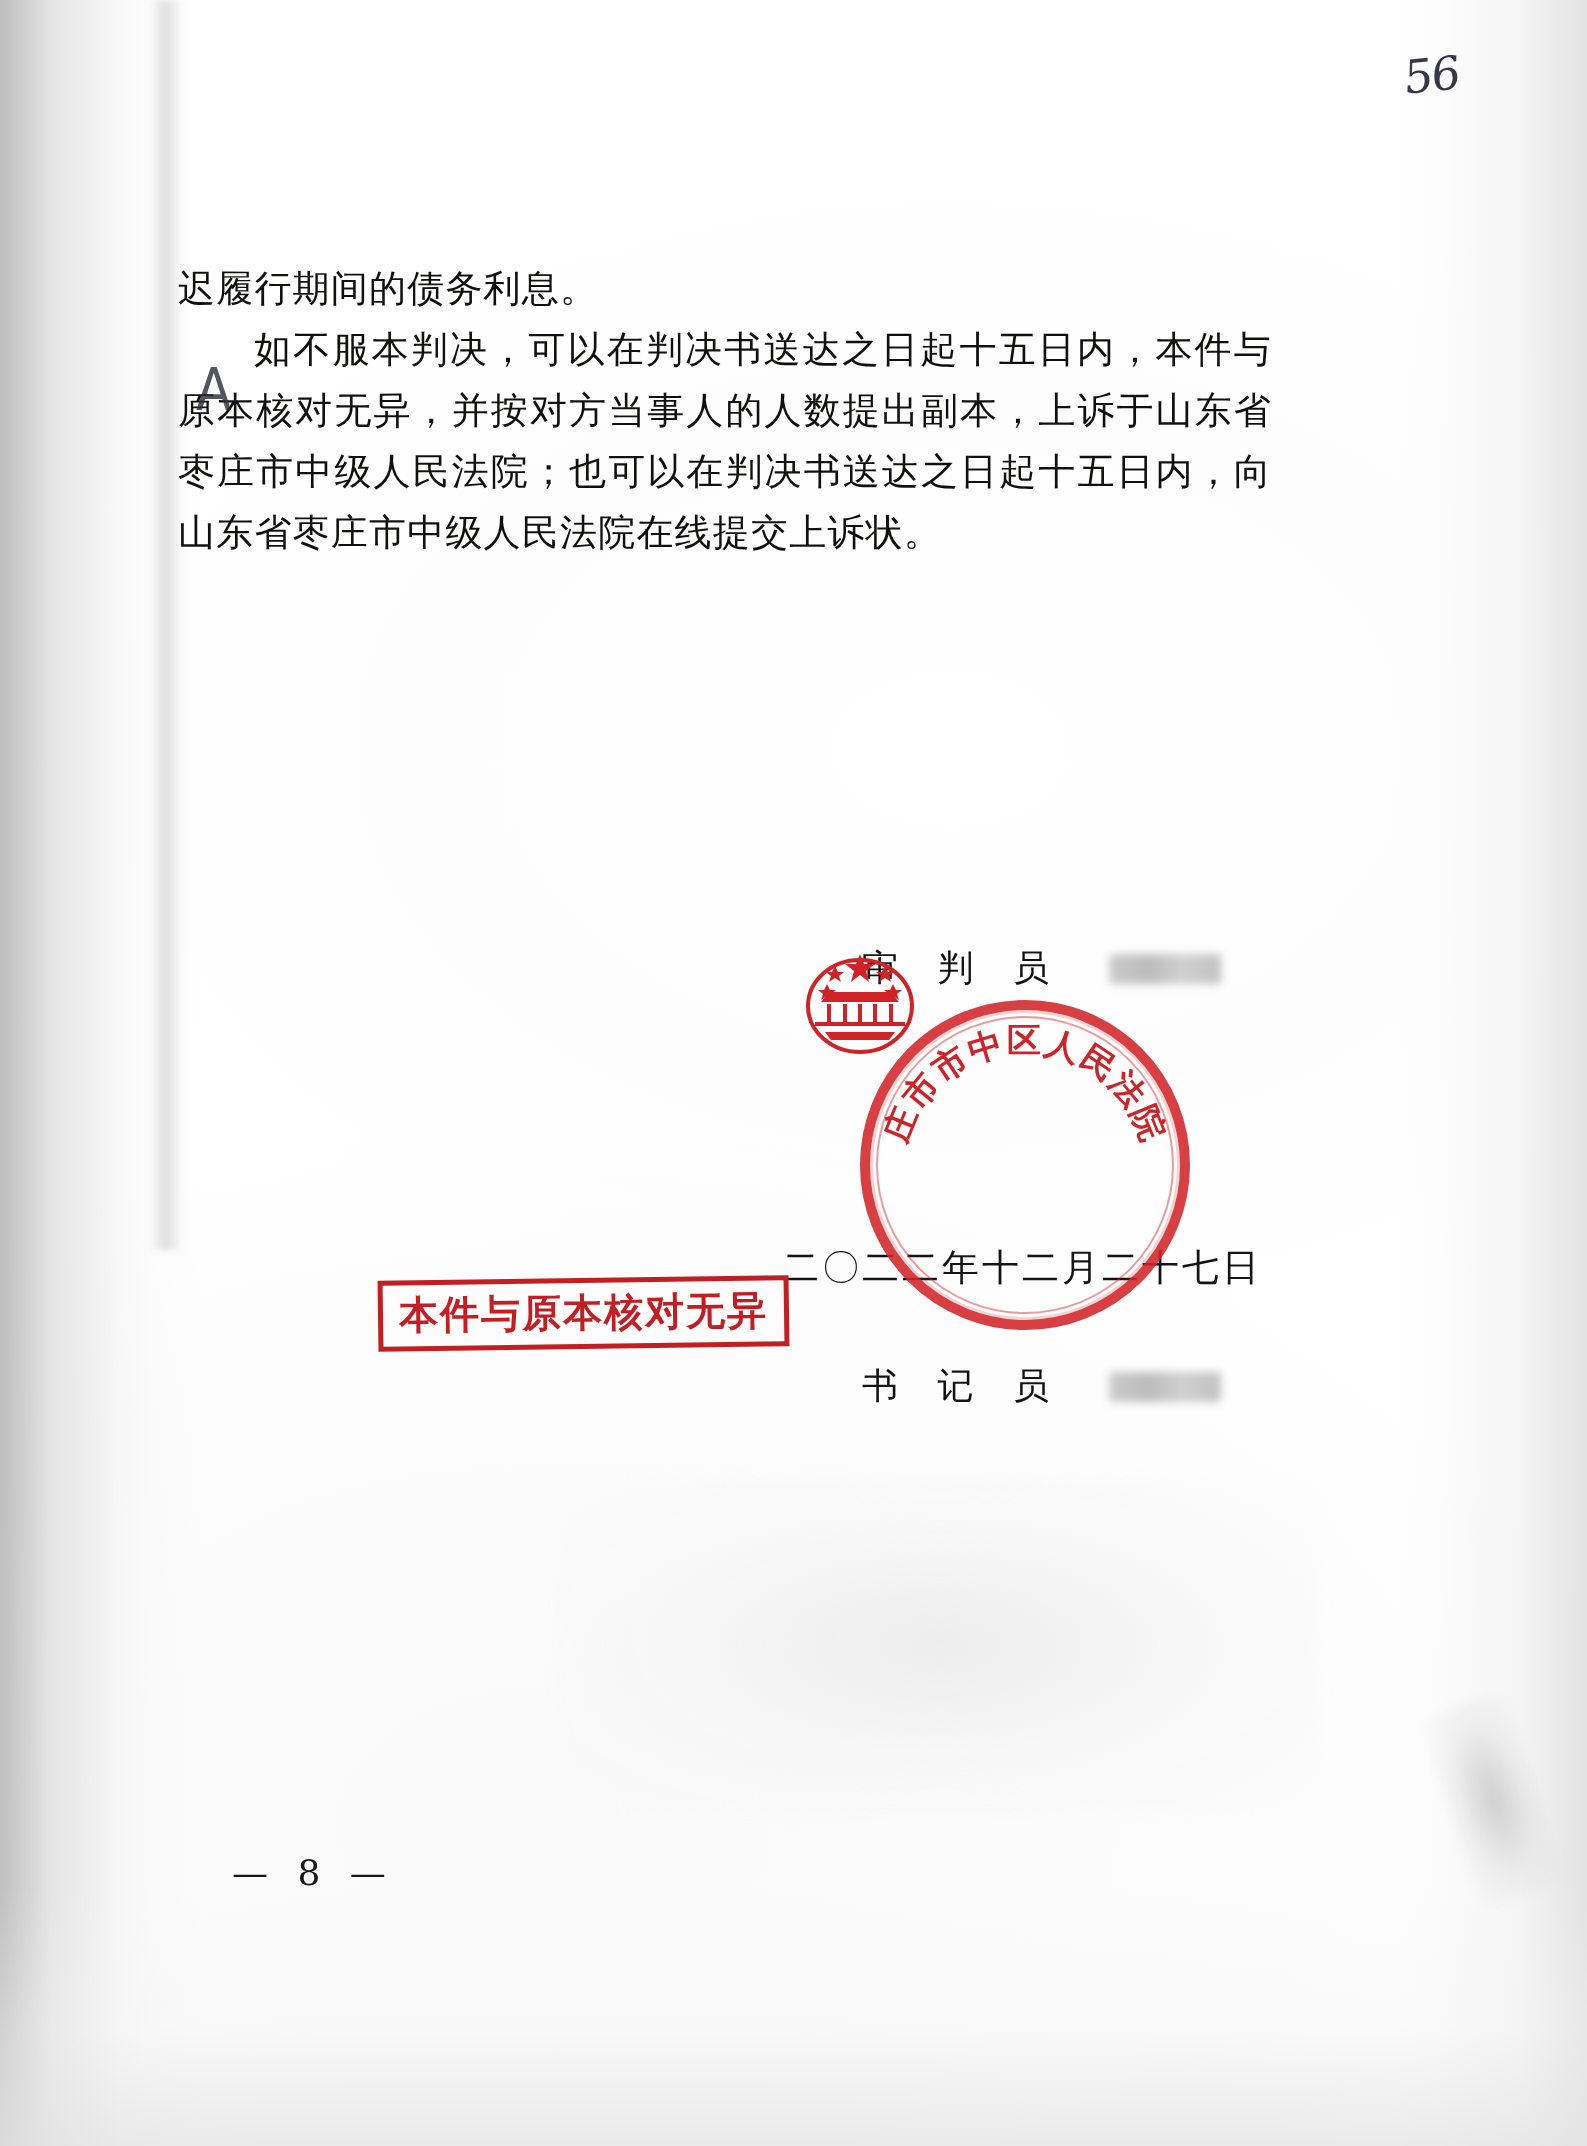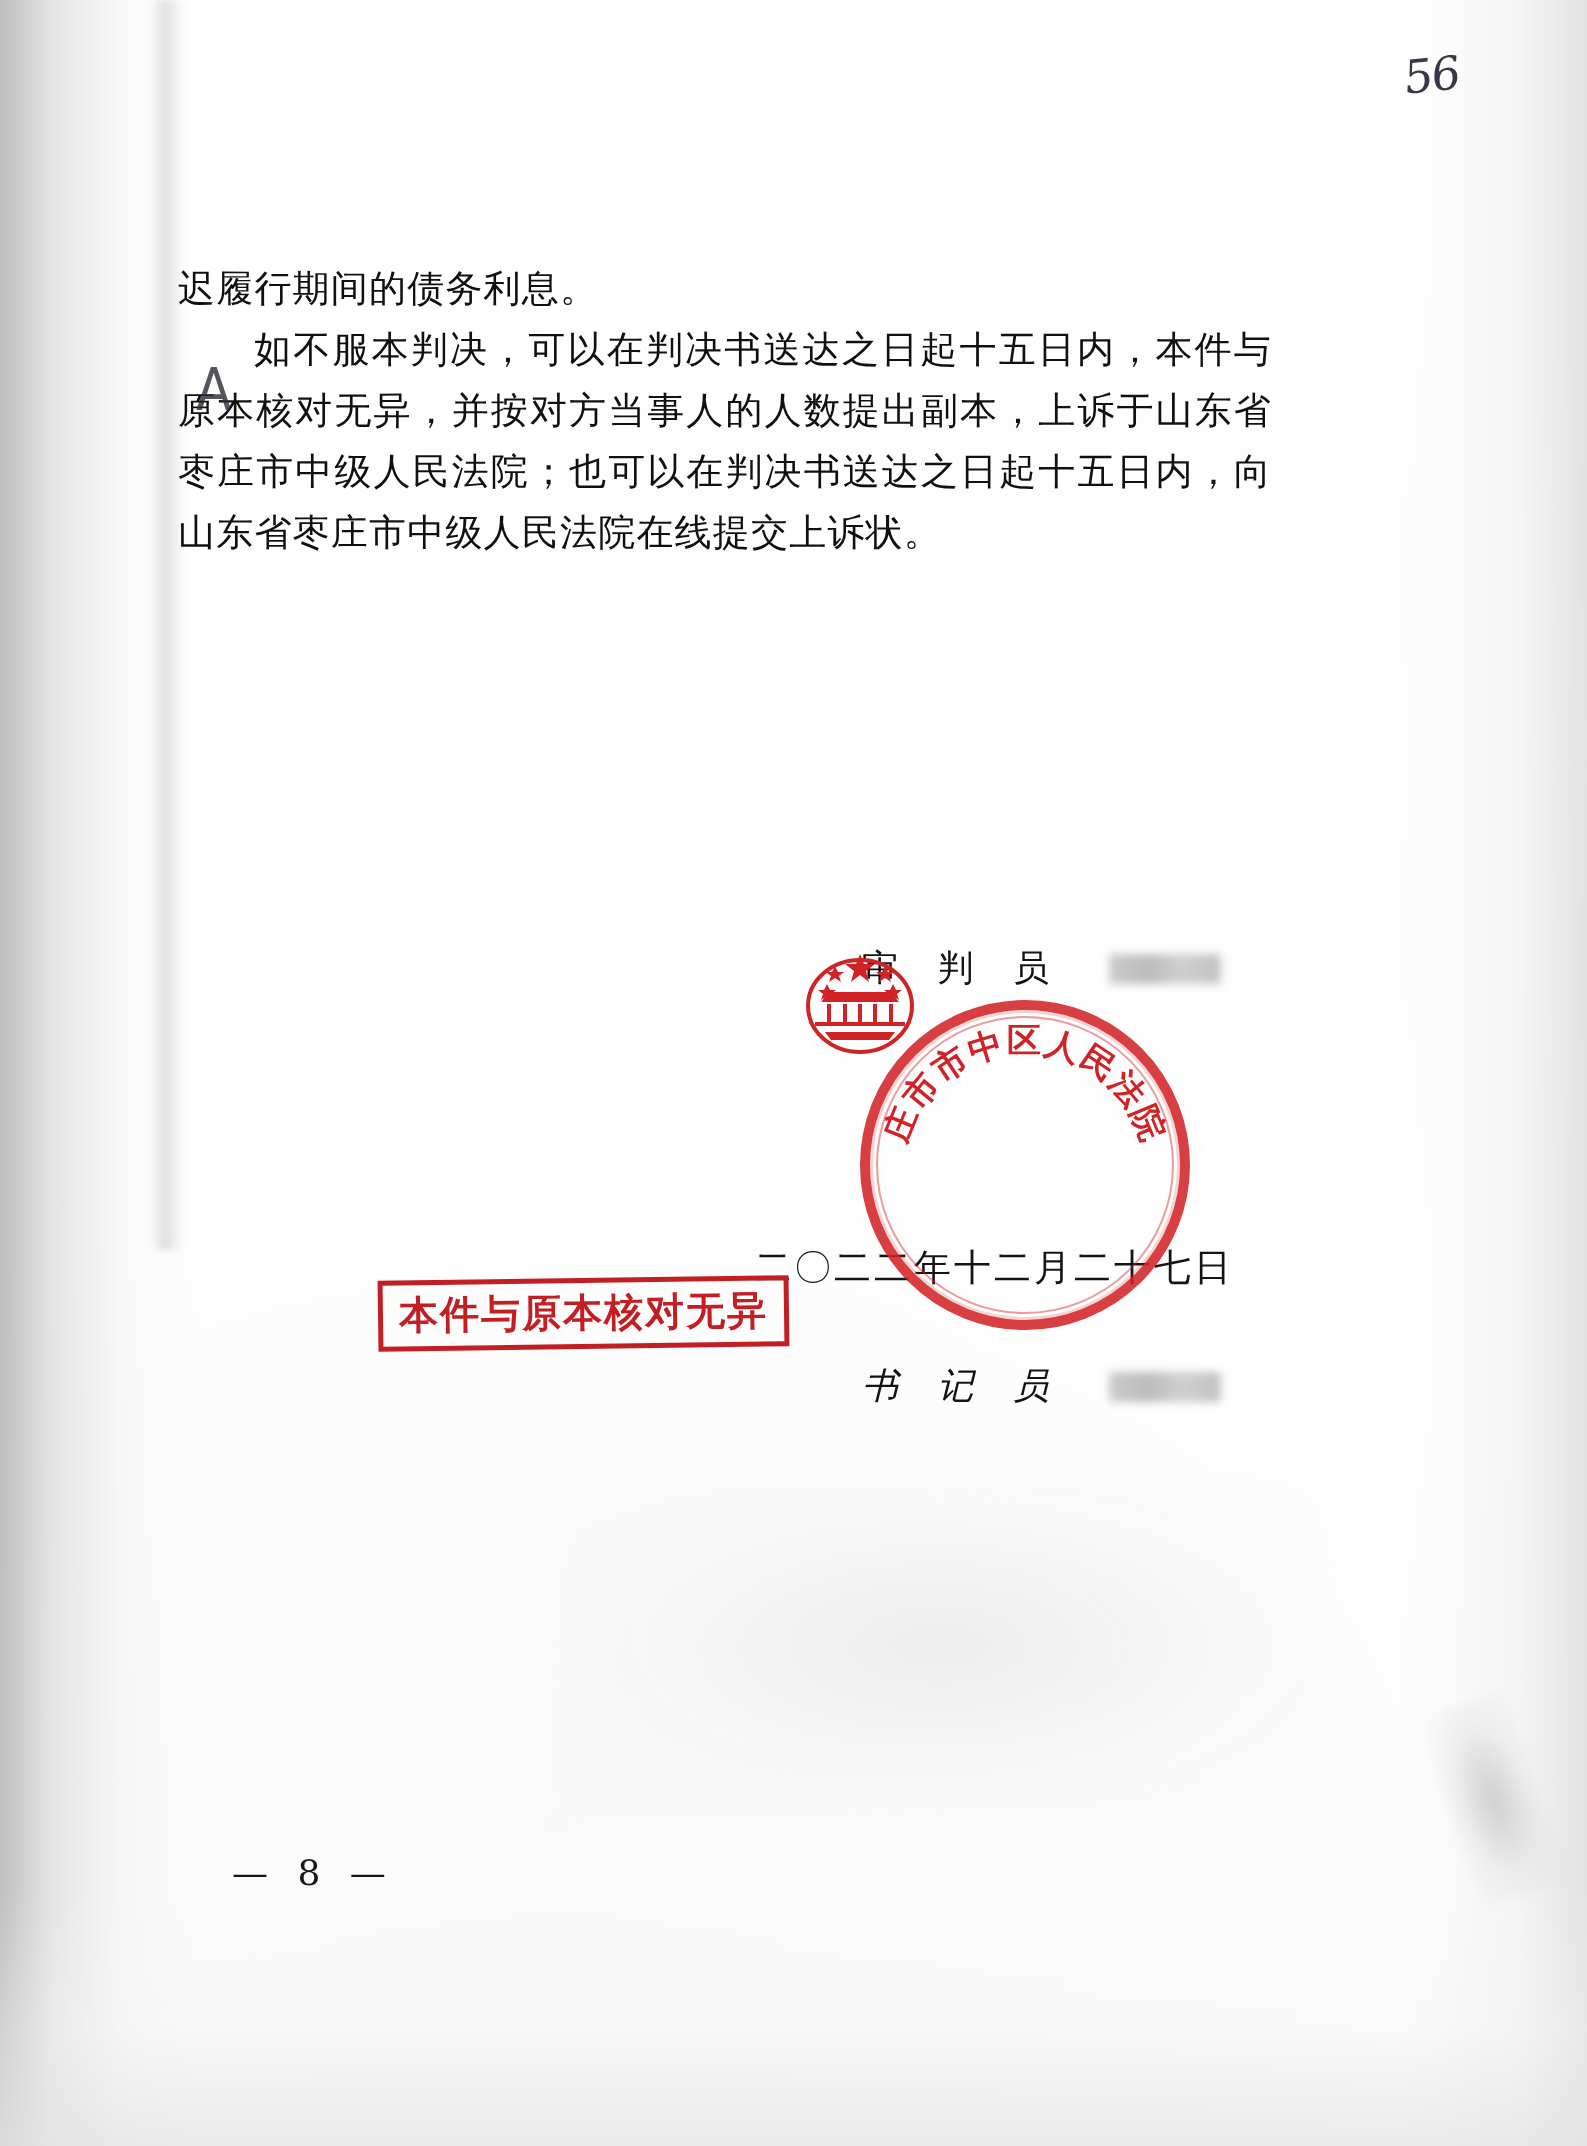--- a/index.html
+++ b/index.html
@@ -134,36 +134,36 @@
   
   .sig-line {
     position: absolute;
     font-family: "DejaVu Serif", "Liberation Serif", serif;
     font-size: 36px;
     color: #121212;
     letter-spacing: 14px;
     white-space: nowrap;
   }
   .judge { left: 862px; top: 944px; }
-  .clerk { left: 862px; top: 1362px; font-style: italic; }
+  .clerk { left: 862px; top: 1362px; }
   .sig-redact {
     display: inline-block;
     vertical-align: -4px;
     margin-left: 46px;
     width: 112px; height: 30px;
     border-radius: 3px;
     background: linear-gradient(90deg, #c6c6c6, #b5b5b5 35%, #cbcbcb 65%, #bcbcbc 100%);
     filter: blur(4px);
     opacity: 0.9;
     letter-spacing: 0;
   }
 
   .date-line {
     position: absolute;
-    left: 754px;
+    left: 782px;
     top: 1243px;
     font-family: "DejaVu Serif", "Liberation Serif", serif;
     font-size: 37px;
     letter-spacing: 3px;
     color: #141414;
     white-space: nowrap;
   }
 
   
   .seal {

